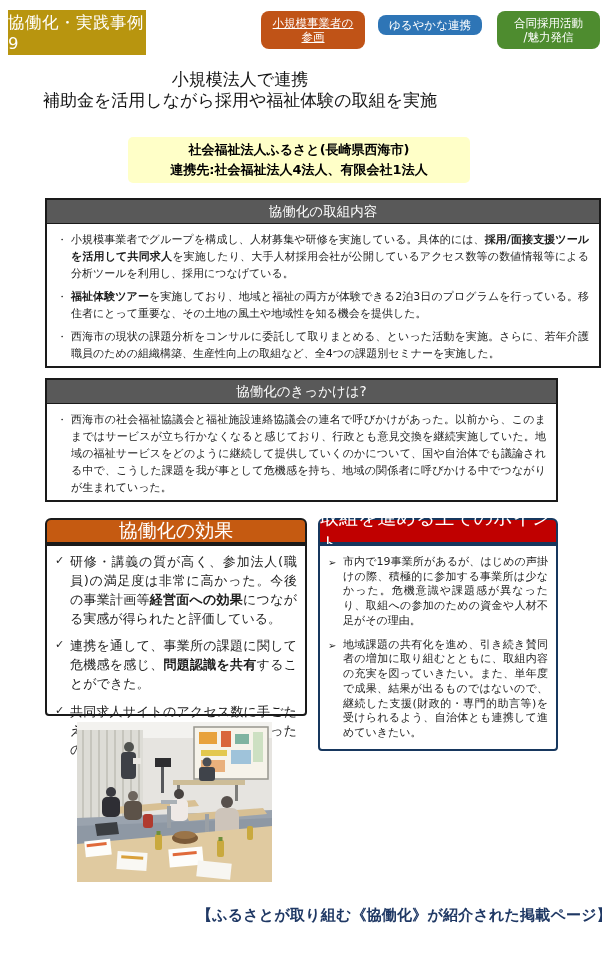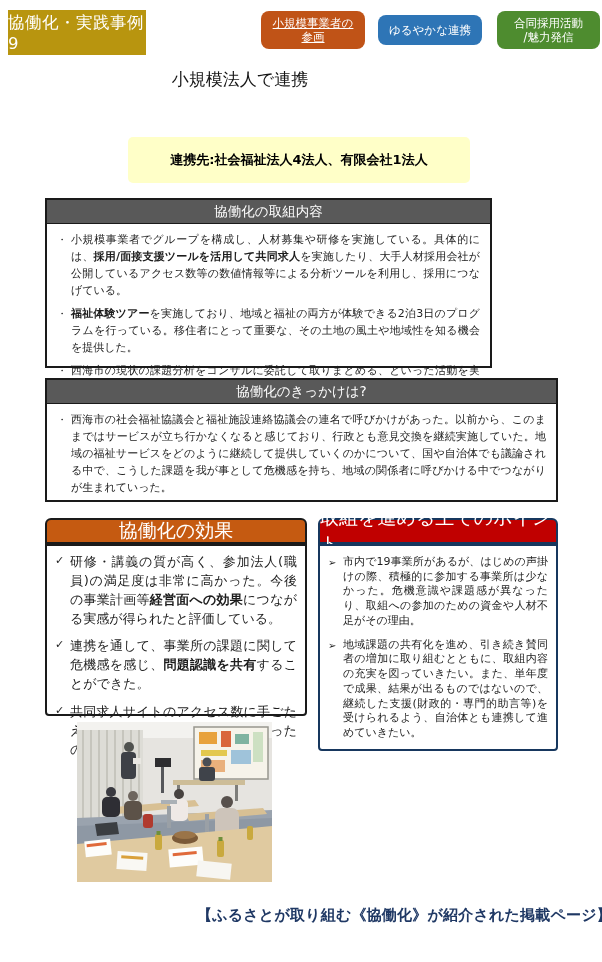--- a/index.html
+++ b/index.html
@@ -22,39 +22,39 @@
     color:#fff;font-size:16.5px;display:flex;align-items:center;justify-content:center;
     letter-spacing:0.5px;
   }
 
   
   .badge{
     color:#fff;border-radius:8px;display:flex;align-items:center;justify-content:center;
     text-align:center;font-size:11.5px;line-height:1.25;white-space:pre-line;
   }
   .badge-1{left:261px;top:11px;width:104px;height:38px;background:var(--badgeOrange);text-decoration:underline;}
-  .badge-2{left:378px;top:15px;width:104px;height:30px;background:var(--badgeBlue);}
+  .badge-2{left:378px;top:15px;width:104px;height:20px;background:var(--badgeBlue);}
   .badge-3{left:497px;top:11px;width:103px;height:38px;background:var(--badgeGreen);}
 
   
   .page-title{
     left:0;top:69px;width:480px;text-align:center;font-size:17px;line-height:21px;
     color:#151515;
   }
 
   
   .org-box{
     left:128px;top:137px;width:342px;height:46px;background:var(--orgYellow);
     border-radius:5px;display:flex;flex-direction:column;align-items:center;justify-content:center;
     font-weight:bold;font-size:13px;line-height:1.55;text-align:center;color:#000;
   }
 
   
   .section{border:2px solid var(--ink);background:#fff;}
-  .section-1{left:45px;top:198px;width:447px;height:170px;}
+  .section-1{left:45px;top:198px;width:556px;height:170px;}
   .section-2{left:45px;top:378px;width:513px;height:124px;}
   .section .sec-header{
     height:24px;background:var(--headerGray);color:#fff;font-size:13.5px;
     display:flex;align-items:center;justify-content:center;border-bottom:1px solid var(--ink);
   }
   .section .sec-body{padding:7px 10px 4px 10px;}
   .bullet{display:flex;margin-bottom:6px;}
   .bullet .marker{flex:0 0 14px;font-size:10px;line-height:17px;color:#222;}
   .bullet .btext{flex:1;font-size:11px;line-height:1.55;color:#1c1c1c;text-align:justify;}
   .bullet .btext b{font-weight:bold;}
@@ -103,23 +103,25 @@
 <div class="abs case-badge">協働化・実践事例9</div>
 
 <div class="abs badge badge-1">小規模事業者の
 参画</div>
 <div class="abs badge badge-2">ゆるやかな連携</div>
 <div class="abs badge badge-3">合同採用活動
 /魅力発信</div>
 
 <div class="abs page-title">
   <div>小規模法人で連携</div>
+  <div>補助金を活用しながら採用や福祉体験の取組を実施</div>
 </div>
 
 <div class="abs org-box">
+  <div>社会福祉法人ふるさと(長崎県西海市)</div>
   <div>連携先:社会福祉法人4法人、有限会社1法人</div>
 </div>
 
 <div class="abs section section-1">
   <div class="sec-header">協働化の取組内容</div>
   <div class="sec-body">
     <div class="bullet">
       <span class="marker">・</span>
       <span class="btext"><span>小規模事業者でグループを構成し、人材募集や研修を実施している。具体的には、</span><b>採用/面接支援ツールを活用して共同求人</b><span>を実施したり、大手人材採用会社が公開しているアクセス数等の数値情報等による分析ツールを利用し、採用につなげている。</span></span>
     </div>

